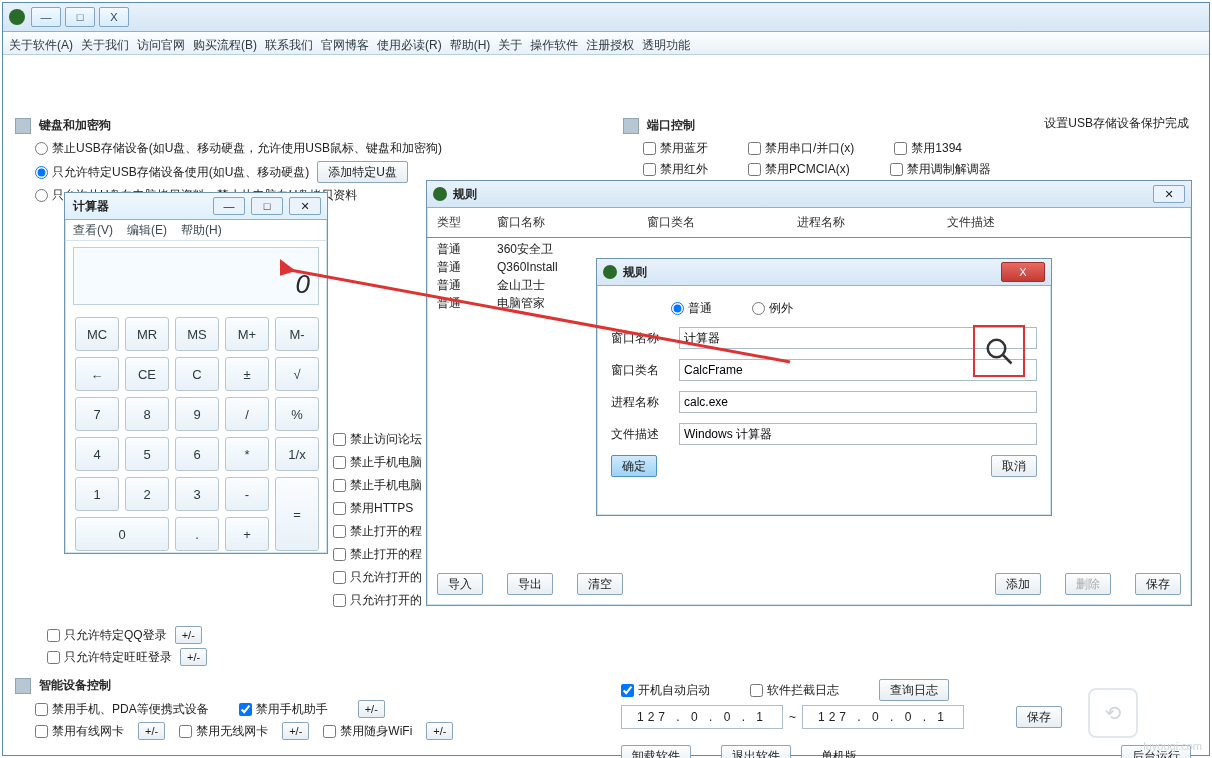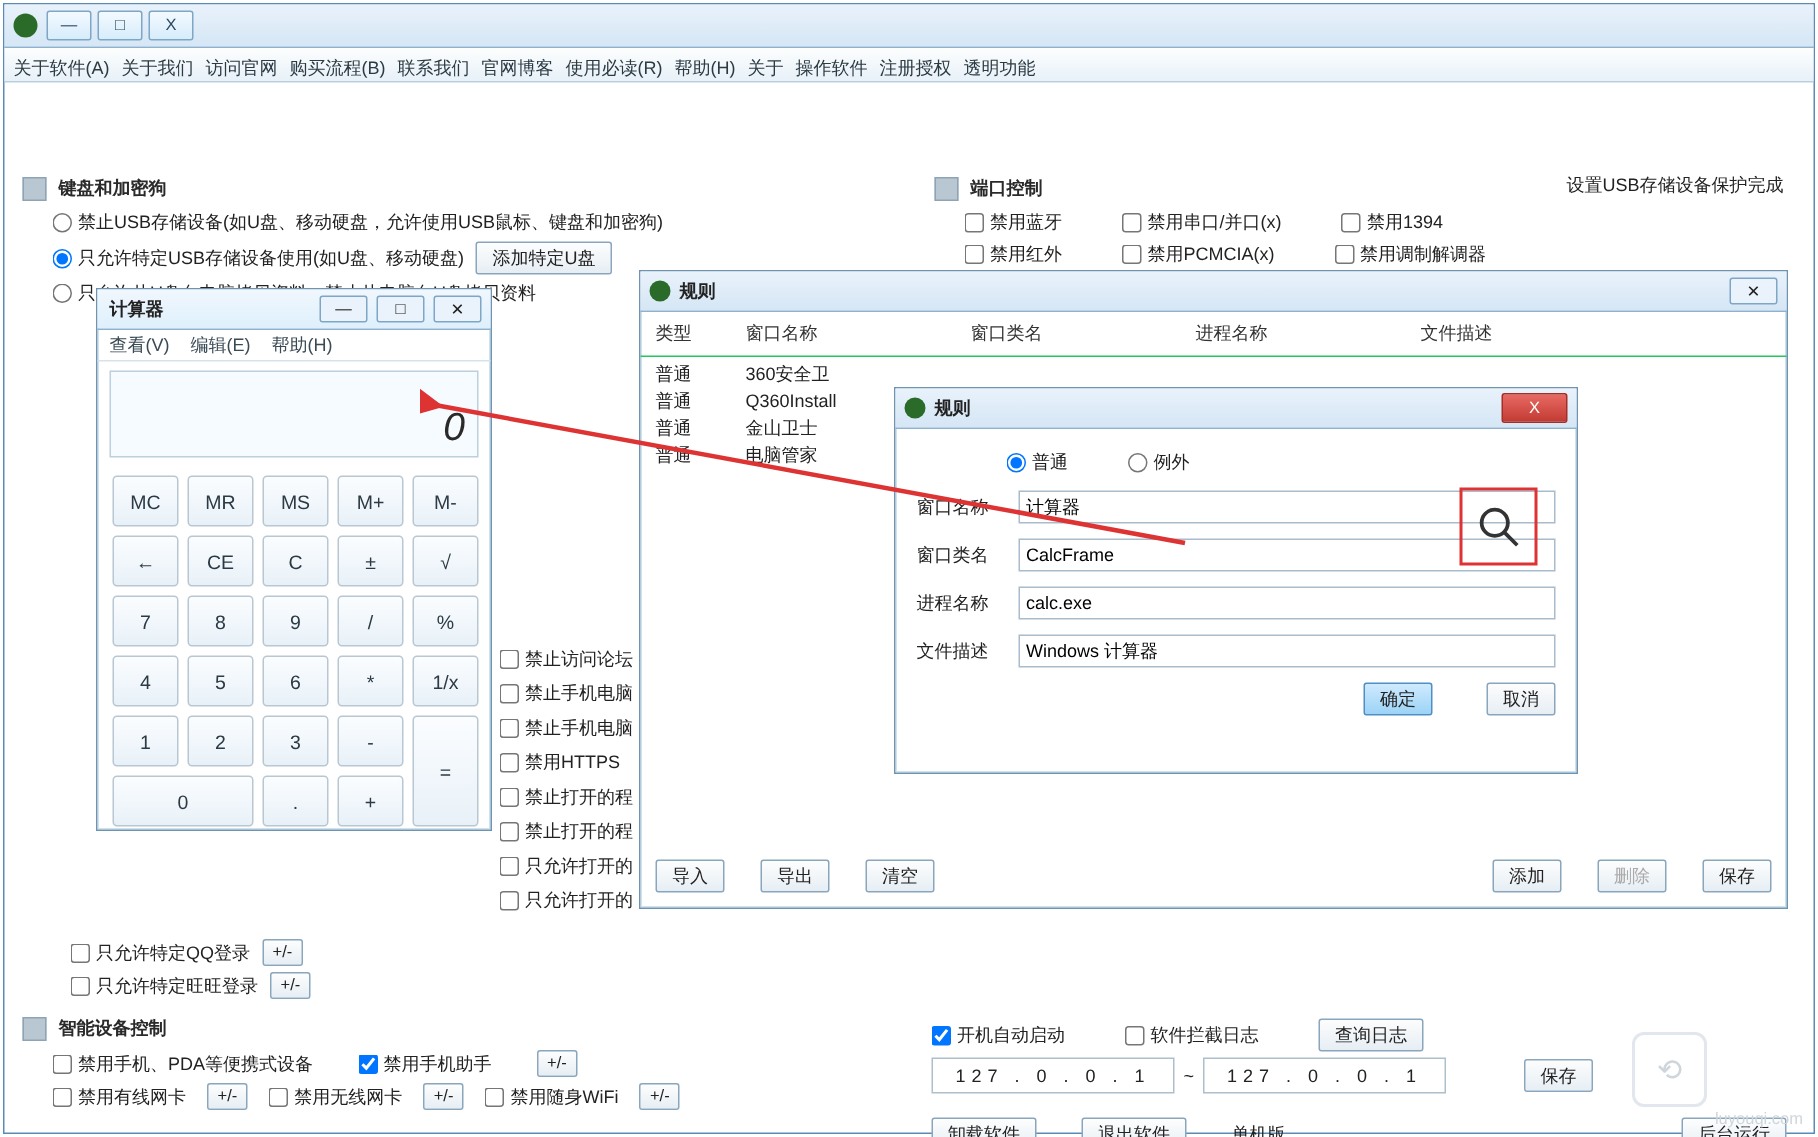--- a/index.html
+++ b/index.html
@@ -44,21 +44,21 @@
   .rules .rowlist .r{display:flex;align-items:center;height:18px}
   .rules .btnbar{position:absolute;left:10px;right:10px;bottom:10px;display:flex;gap:24px;align-items:center}
   .rules .btnbar .spacer{flex:1}
   
   .ruleedit{left:596px;top:258px;width:454px;height:256px}
   .ruleedit .body{padding:12px 14px}
   .ruleedit .rad{display:flex;gap:40px;margin:2px 0 10px 60px}
   .ruleedit .frow{display:flex;align-items:center;margin:10px 0;gap:8px}
   .ruleedit .frow label{width:60px;text-align:left}
   .ruleedit input.txt{flex:1;height:20px;border:1px solid #a9bccb;padding:0 4px;font-size:12px;background:#fff}
-  .ruleedit .okrow{display:flex;justify-content:flex-end;gap:36px;margin-top:10px}
+  .ruleedit .okrow{display:flex;justify-content:space-between;gap:36px;margin-top:10px}
   .mag{position:absolute;right:26px;top:66px;width:48px;height:48px;border:2px solid #d33;display:flex;align-items:center;justify-content:center}
   .mag svg{width:30px;height:30px}
   .ruleedit .x.red{background:linear-gradient(#e86a63,#c23b33);color:#fff;border-color:#a32f28;width:42px;height:18px}
   
   .calc{left:64px;top:192px;width:262px;height:360px}
   .calc .dlg-title{background:linear-gradient(#f1f7fd,#def0fc)}
   .calc .menu{height:20px;display:flex;align-items:center;gap:14px;padding:0 8px;color:#3a4a55;border-bottom:1px solid #d6e3ec}
   .calc .disp{margin:6px 8px;height:48px;border:1px solid #bcd0dd;background:#f6fbff;display:flex;align-items:flex-end;justify-content:flex-end;padding:4px 8px;font-size:26px;color:#2a2a2a;font-style:italic}
   .calc .grid{display:grid;grid-template-columns:repeat(5,44px);grid-auto-rows:34px;gap:6px;padding:6px 10px}
   .cbtn{border:1px solid #b8c7d2;background:linear-gradient(#fbfdff,#e8f1f8);border-radius:3px;display:flex;align-items:center;justify-content:center;font-size:13px;color:#2b3a43}

